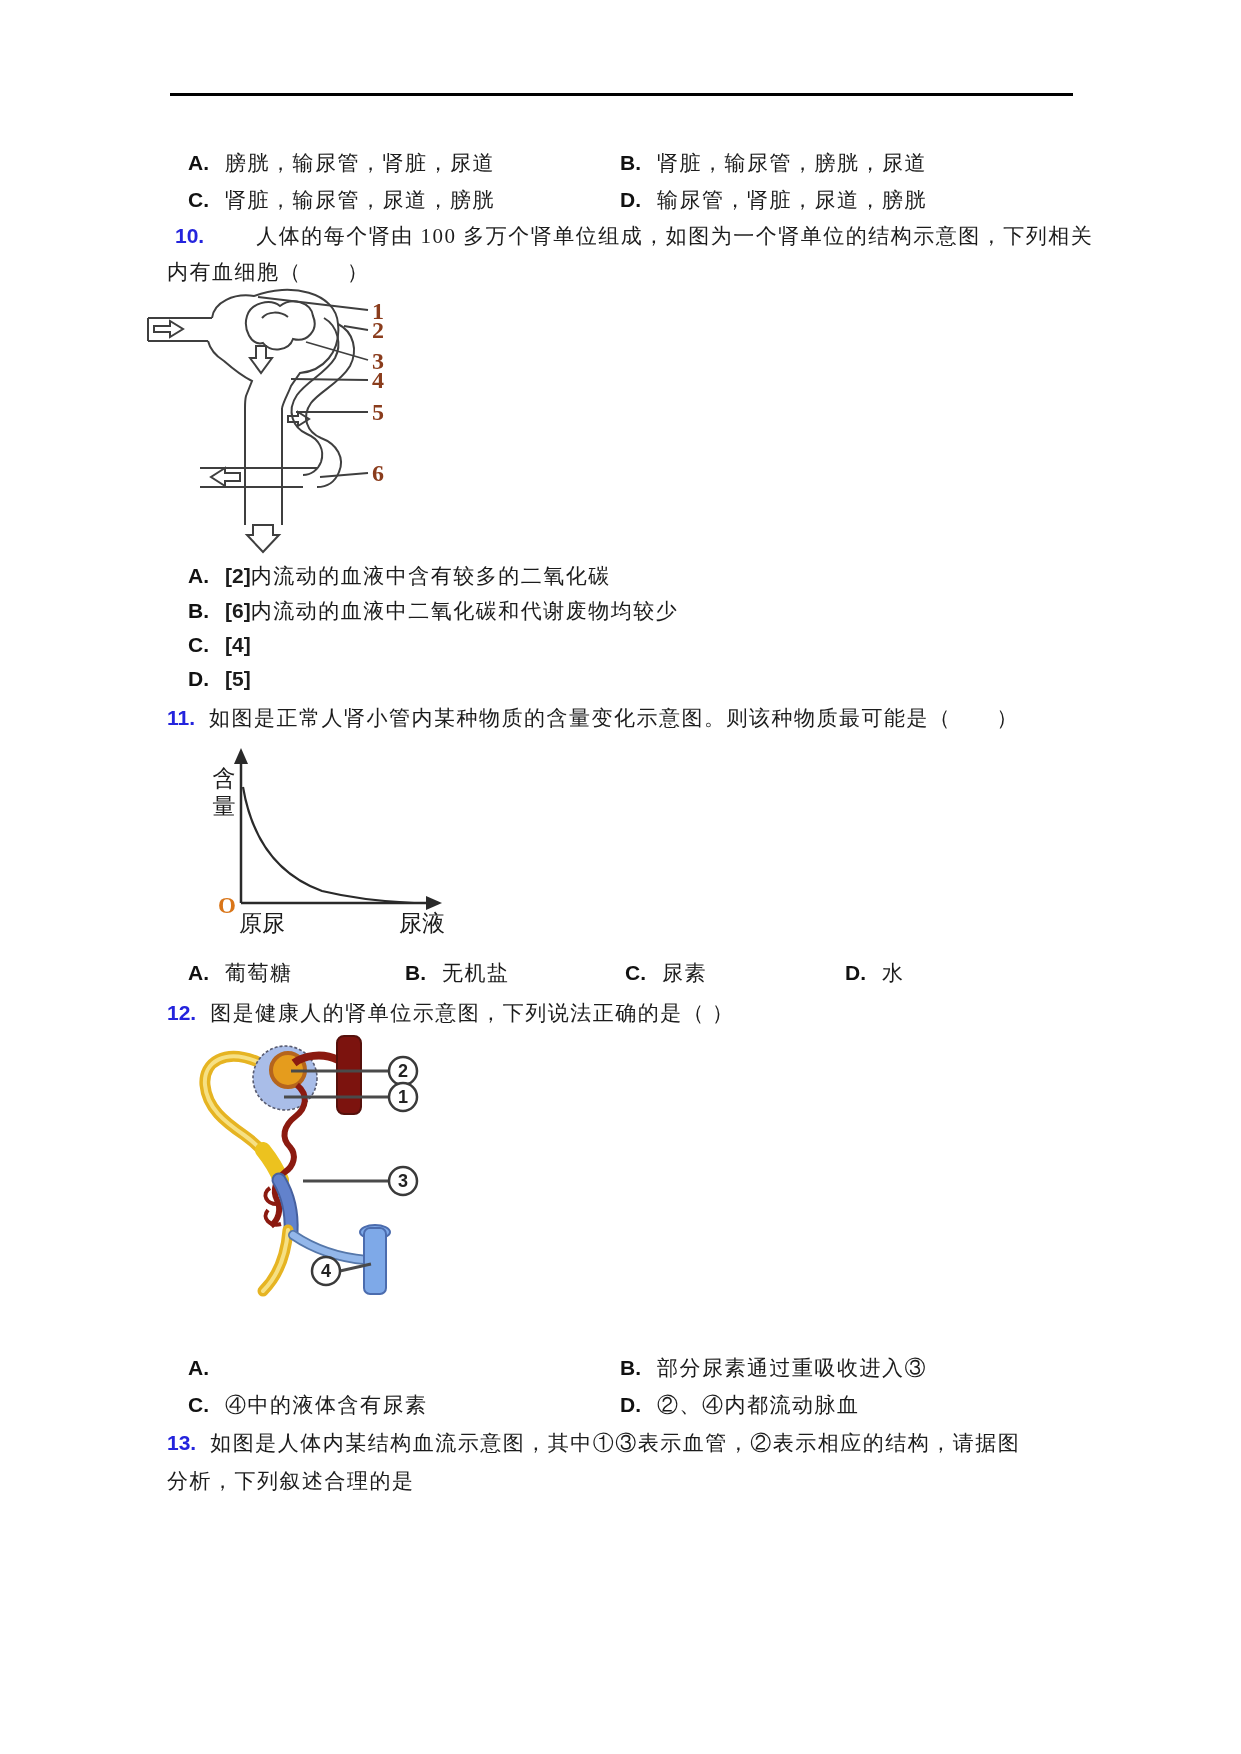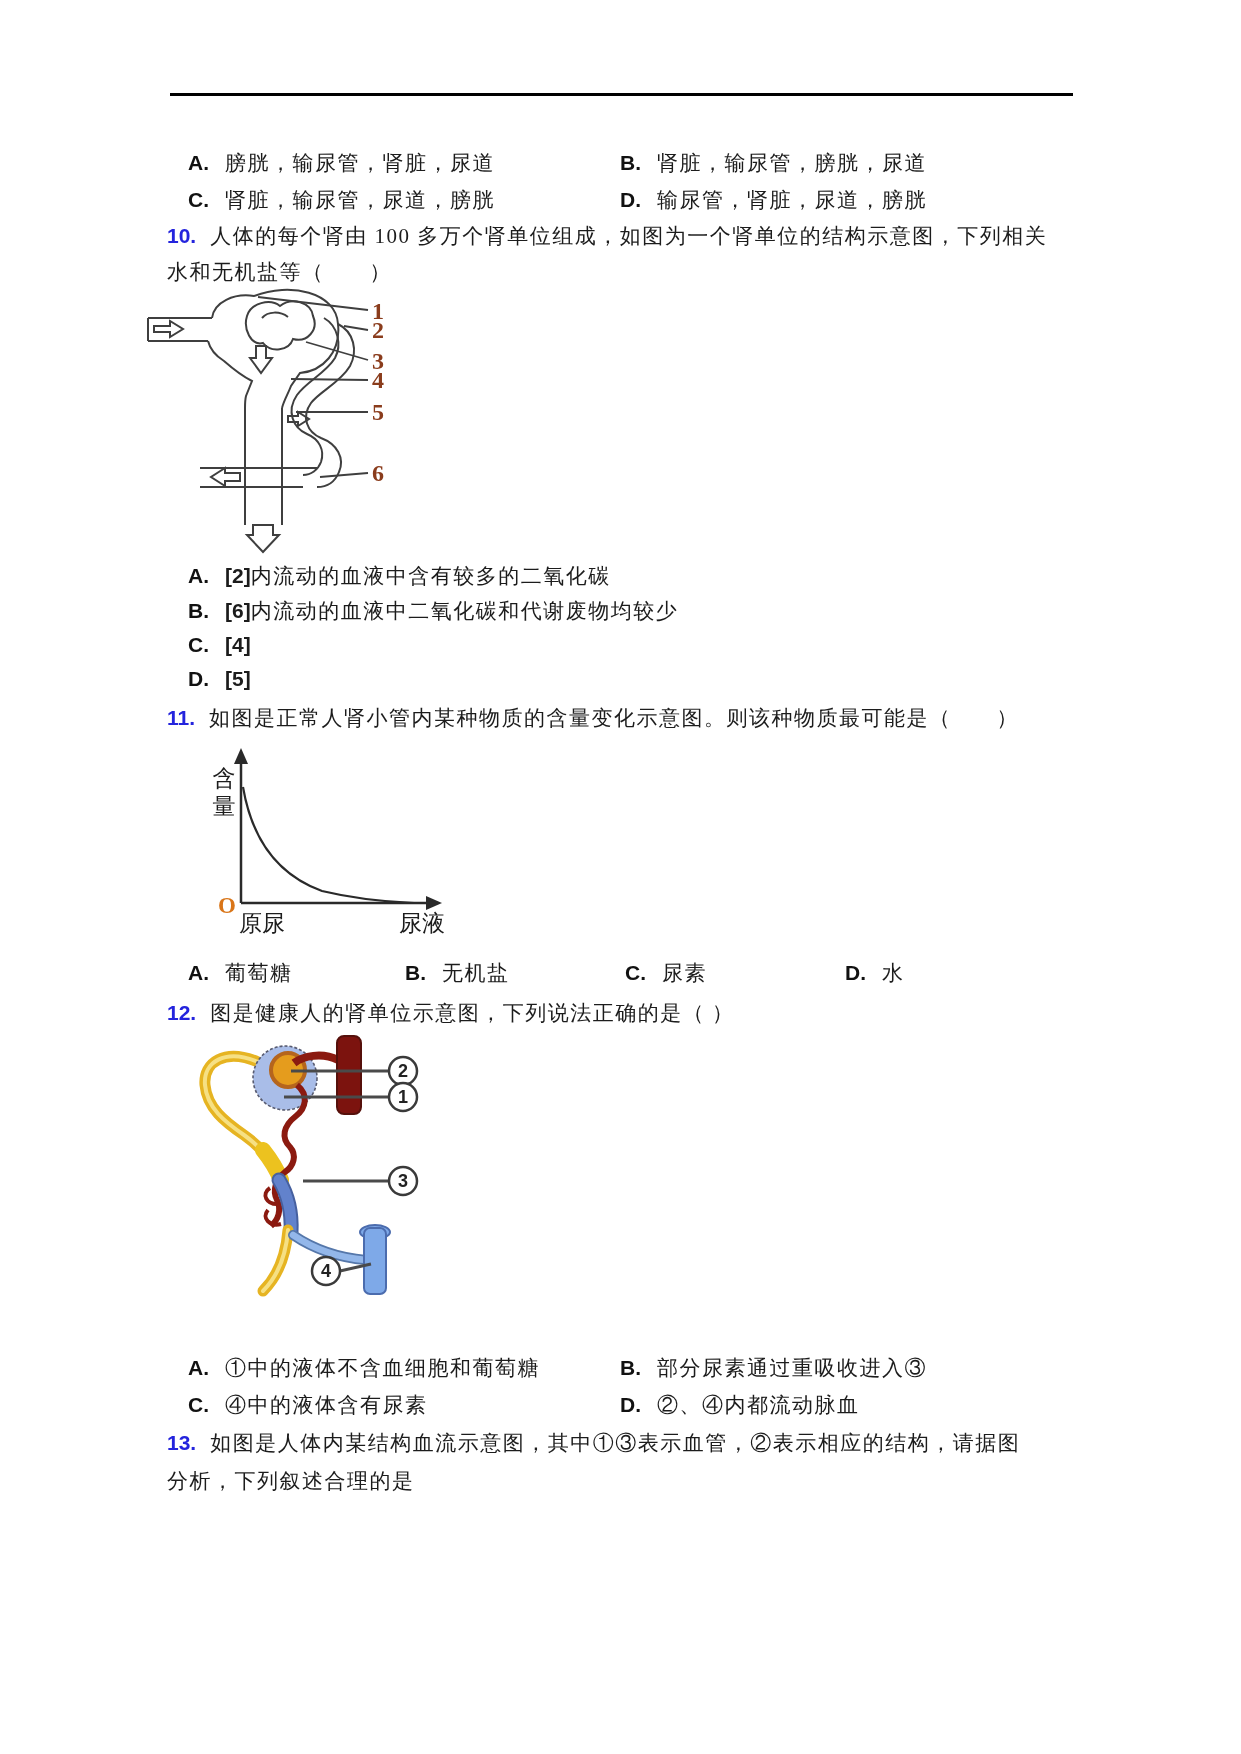--- a/index.html
+++ b/index.html
@@ -41,26 +41,26 @@
   </div>
   <div class="trow" style="left:188px;top:185px;">
     <span class="ltr">C.</span>
     <span>肾脏，输尿管，尿道，膀胱</span>
   </div>
   <div class="trow" style="left:620px;top:185px;">
     <span class="ltr">D.</span>
     <span>输尿管，肾脏，尿道，膀胱</span>
   </div>
 
-  <div class="trow" style="left:167px;top:221px;">
+  <div class="trow" style="left:175px;top:221px;gap:38px;">
     <span class="qnum">10.</span>
     <span>人体的每个肾由 100 多万个肾单位组成，如图为一个肾单位的结构示意图，下列相关</span>
   </div>
   <div class="trow" style="left:167px;top:257px;">
-    <span>水和无机盐等（　　）</span>
+    <span>内有血细胞（　　）</span>
   </div>
 
   <svg style="left:145px;top:285px;" width="252" height="272" viewBox="145 285 252 272">
     <g stroke="#3f3f3f" stroke-width="2" fill="none">
 
       <path d="M148,318 H212"></path>
       <path d="M148,341 H208"></path>
       <path d="M148,318 V341"></path>
 
       <path d="M154,326 h16 v-5 l13,8 -13,8 v-5 h-16 z"></path>
@@ -211,21 +211,20 @@
       <text class="clab" x="403" y="1103" text-anchor="middle">1</text>
       <circle cx="403" cy="1181" r="14" fill="#fff" stroke="#3a3a3a" stroke-width="2.5"></circle>
       <text class="clab" x="403" y="1187" text-anchor="middle">3</text>
       <circle cx="326" cy="1271" r="14" fill="#fff" stroke="#3a3a3a" stroke-width="2.5"></circle>
       <text class="clab" x="326" y="1277" text-anchor="middle">4</text>
     </g>
   </svg>
 
   <div class="trow" style="left:188px;top:1353px;">
     <span class="ltr">A.</span>
-    <span>①中的液体不含血细胞和葡萄糖</span>
   </div>
   <div class="trow" style="left:620px;top:1353px;">
     <span class="ltr">B.</span>
     <span>部分尿素通过重吸收进入③</span>
   </div>
   <div class="trow" style="left:188px;top:1390px;">
     <span class="ltr">C.</span>
     <span>④中的液体含有尿素</span>
   </div>
   <div class="trow" style="left:620px;top:1390px;">

